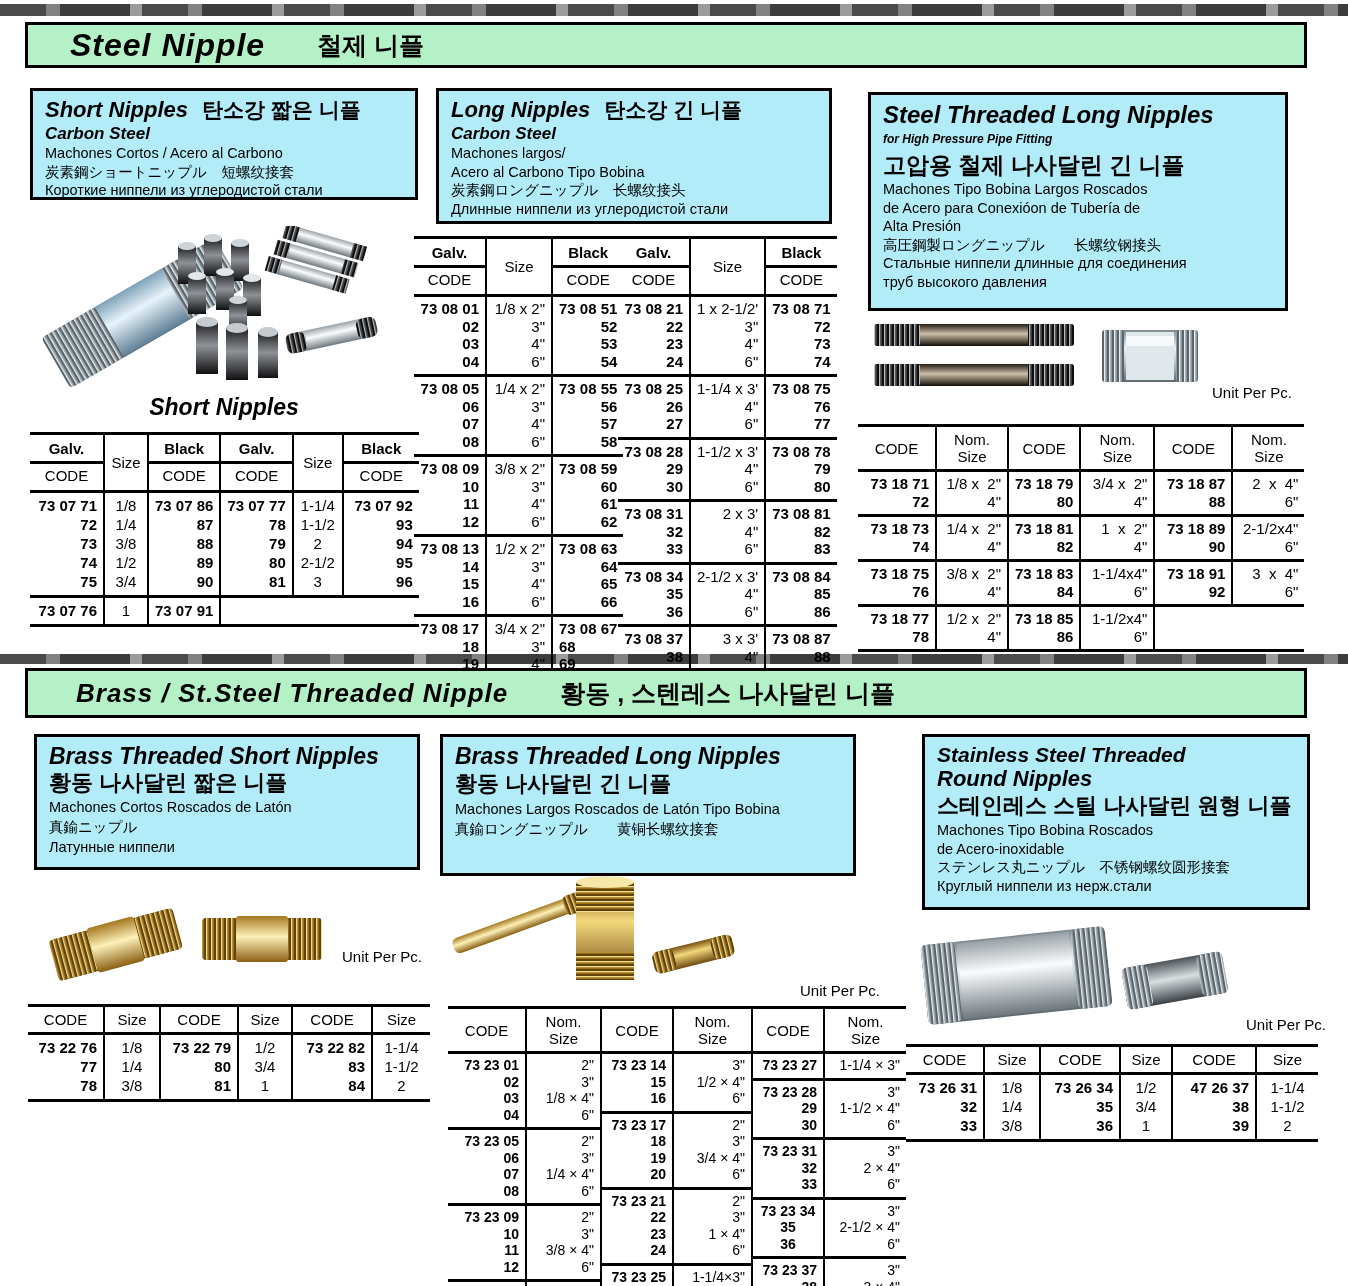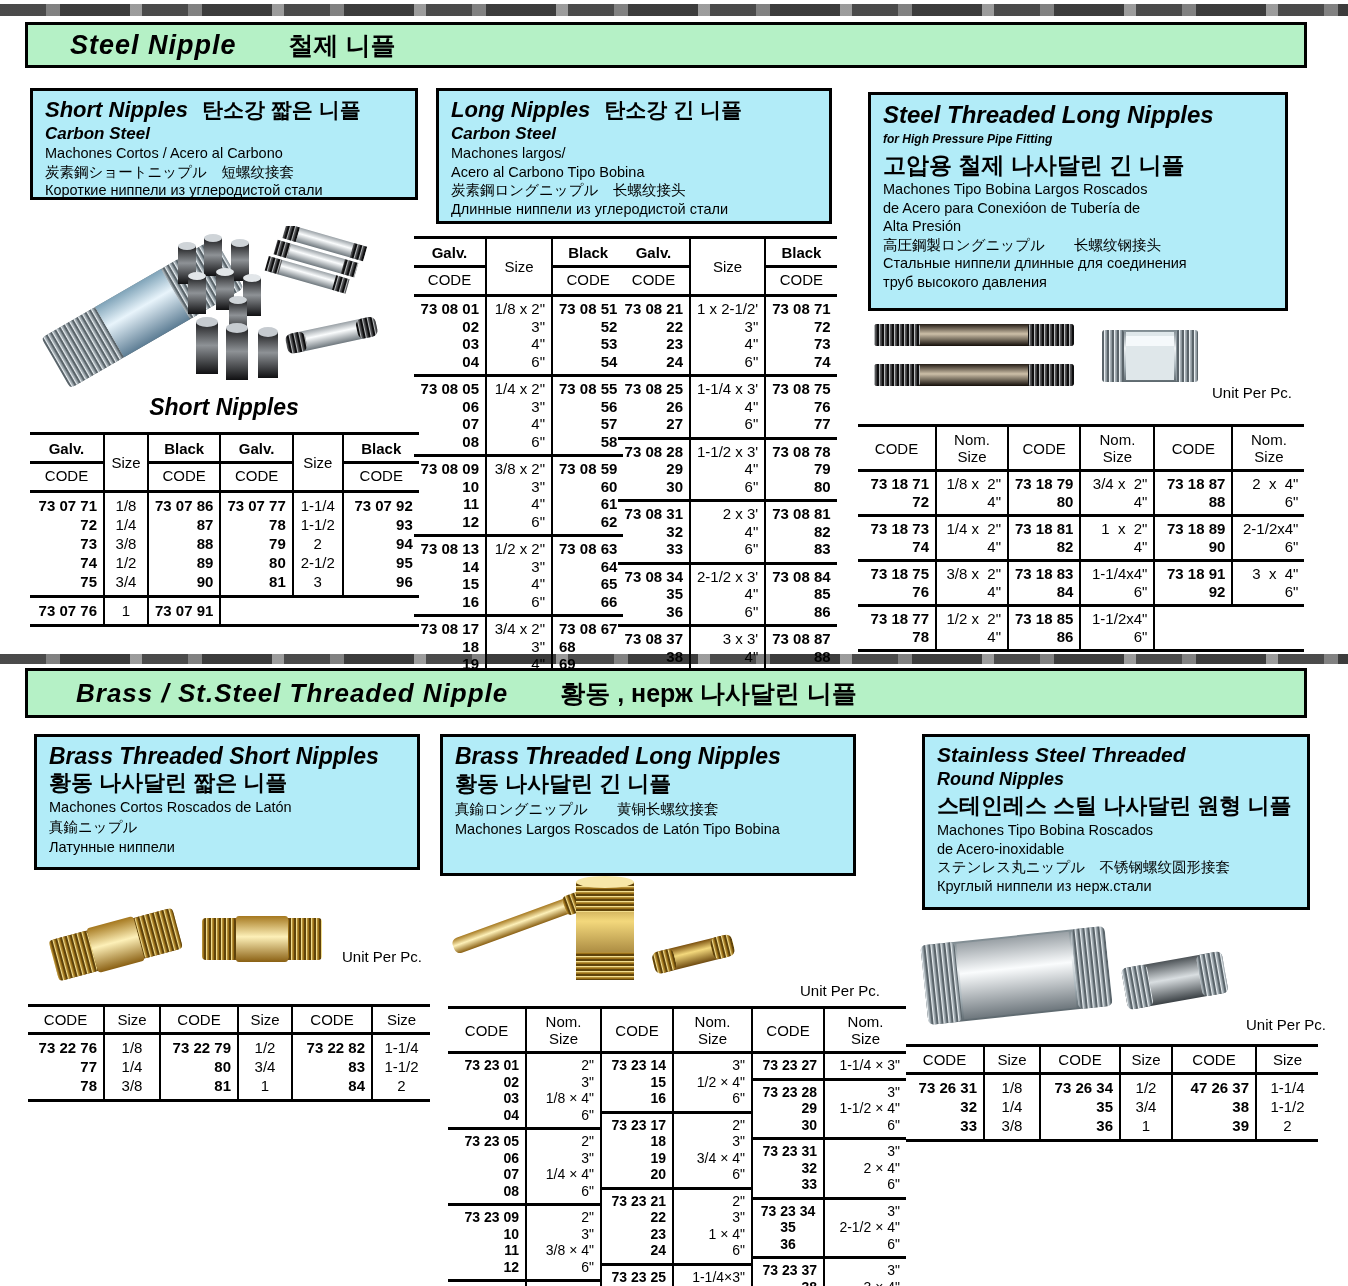--- a/index.html
+++ b/index.html
@@ -1,20 +1,20 @@
 <!DOCTYPE html>
 <html><head>
 <meta charset="utf-8">
 <style>
   html,body{margin:0;padding:0;background:#e9e9e9;font-family:"Liberation Sans",sans-serif;color:#000;}
   #page{position:relative;width:1348px;height:1286px;background:#ffffff;overflow:hidden;margin:0 auto;}
   .artifact{position:absolute;background:repeating-linear-gradient(90deg,#2b2b2b 0 46px,#6b6b6b 46px 60px,#1a1a1a 60px 130px,#8a8a8a 130px 142px);opacity:.85;}
   
   .bar{position:absolute;box-sizing:border-box;border:3px solid #000;background:#b5f1c6;display:flex;align-items:center;}
-  .bar .t1{font-weight:bold;font-style:italic;font-size:27px;margin-left:42px;letter-spacing:1px;white-space:pre;}
+  .bar .t1{font-weight:bold;font-style:italic;font-size:32px;margin-left:42px;letter-spacing:1px;white-space:pre;}
   .bar .t2{font-weight:bold;font-size:25px;margin-left:52px;white-space:pre;}
   
   .ibox{position:absolute;box-sizing:border-box;border:3px solid #000;background:#b2ecf8;padding:6px 12px 4px 12px;overflow:hidden;}
   .ibox .ti{font-size:22px;font-weight:bold;font-style:italic;line-height:26px;white-space:pre;}
   .ibox .ti .ko{font-style:normal;font-size:21px;margin-left:14px;}
   .ibox .ti2{font-size:12px;font-weight:bold;font-style:italic;line-height:22px;}
   .ibox .tko{font-size:23px;font-weight:bold;line-height:30px;white-space:pre;}
   .ibox .sub{font-size:17px;font-weight:bold;font-style:italic;line-height:21px;}
   .ibox .ln{font-size:14.5px;line-height:18.5px;white-space:pre;}
   
@@ -699,41 +699,41 @@
             </td>
             <td class="blank"></td>
             <td class="blank"></td>
           </tr>
         </tbody>
       </table>
     </div>
 
   <div class="bar" style="left:25px;top:668px;width:1282px;height:50px;">
     <span class="t1" style="font-size:26px;margin-left:48px;">Brass / St.Steel Threaded Nipple</span>
-    <span class="t2">황동 , нерж 나사달린 니플</span>
+    <span class="t2">황동 , 스텐레스 나사달린 니플</span>
   </div>
 
   <div class="ibox" style="left:34px;top:734px;width:386px;height:136px;">
     <div class="ti" style="font-size:23px;">Brass Threaded Short Nipples</div>
     <div class="tko" style="font-size:22px;line-height:28px;">황동 나사달린 짧은 니플</div>
     <div class="ln" style="line-height:20px;">Machones Cortos Roscados de Latón</div>
     <div class="ln" style="line-height:20px;">真鍮ニップル</div>
     <div class="ln" style="line-height:20px;">Латунные ниппели</div>
   </div>
 
   <div class="ibox" style="left:440px;top:734px;width:416px;height:142px;">
     <div class="ti" style="font-size:23px;">Brass Threaded Long Nipples</div>
     <div class="tko" style="font-size:22px;line-height:30px;">황동 나사달린 긴 니플</div>
+    <div class="ln" style="line-height:20px;">Machones Largos Roscados de Latón Tipo Bobina</div>
     <div class="ln" style="line-height:20px;">真鍮ロングニップル　　黄铜长螺纹接套</div>
-    <div class="ln" style="line-height:20px;">Machones Largos Roscados de Latón Tipo Bobina</div>
   </div>
 
   <div class="ibox" style="left:922px;top:734px;width:388px;height:176px;">
     <div class="ti" style="font-size:21px;line-height:24px;">Stainless Steel Threaded</div>
-    <div class="ti" style="font-size:18px;line-height:24px;">Round Nipples</div>
+    <div class="ti" style="font-size:22px;line-height:24px;">Round Nipples</div>
     <div class="tko" style="font-size:22px;line-height:30px;">스테인레스 스틸 나사달린 원형 니플</div>
     <div class="ln">Machones Tipo Bobina Roscados</div>
     <div class="ln">de Acero-inoxidable</div>
     <div class="ln">ステンレス丸ニップル　不锈钢螺纹圆形接套</div>
     <div class="ln">Круглый ниппели из нерж.стали</div>
   </div>
 
   <svg style="position:absolute;left:34px;top:876px;" width="300" height="124" viewBox="0 0 300 124">
     <g transform="rotate(-15 80 70)">
       <rect x="18" y="48" width="128" height="42" rx="6" fill="url(#grBrass)"></rect>

